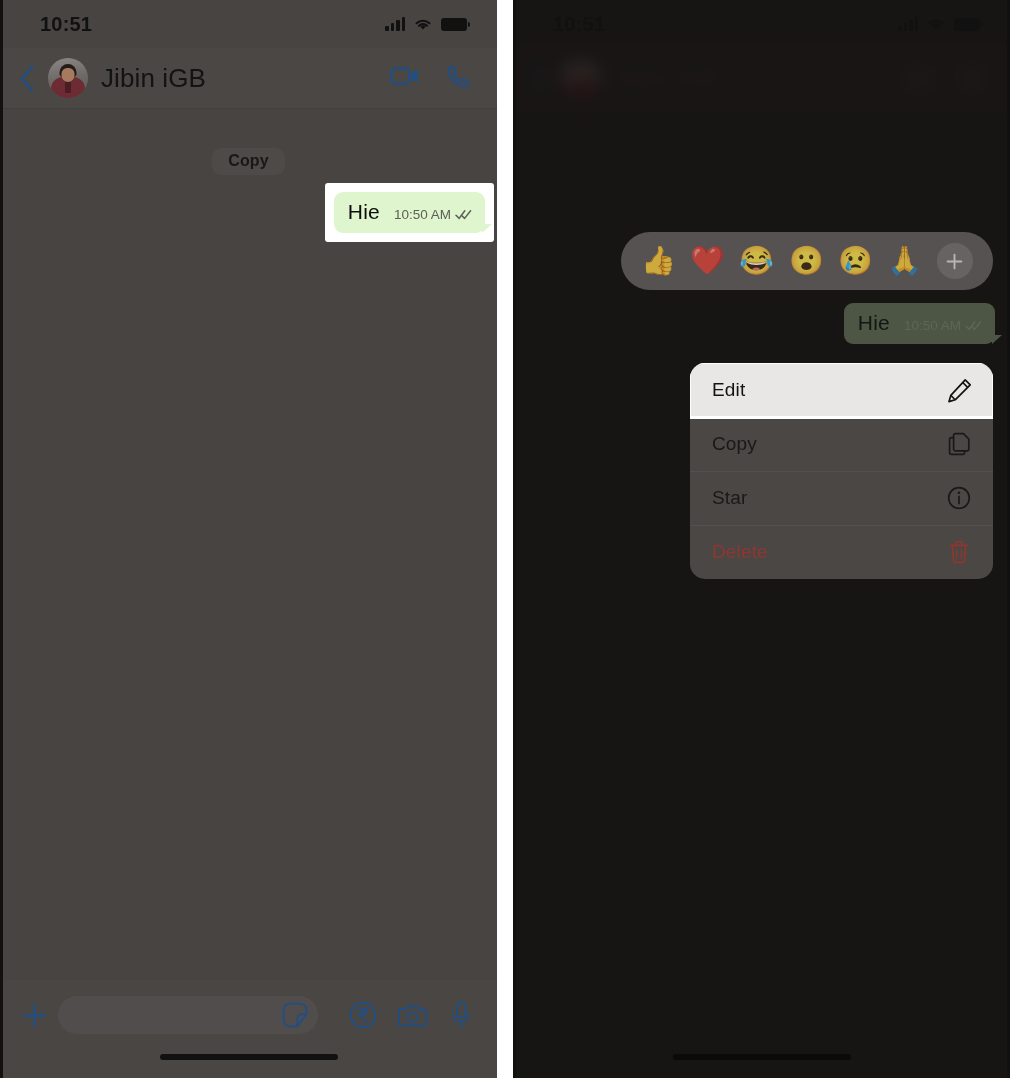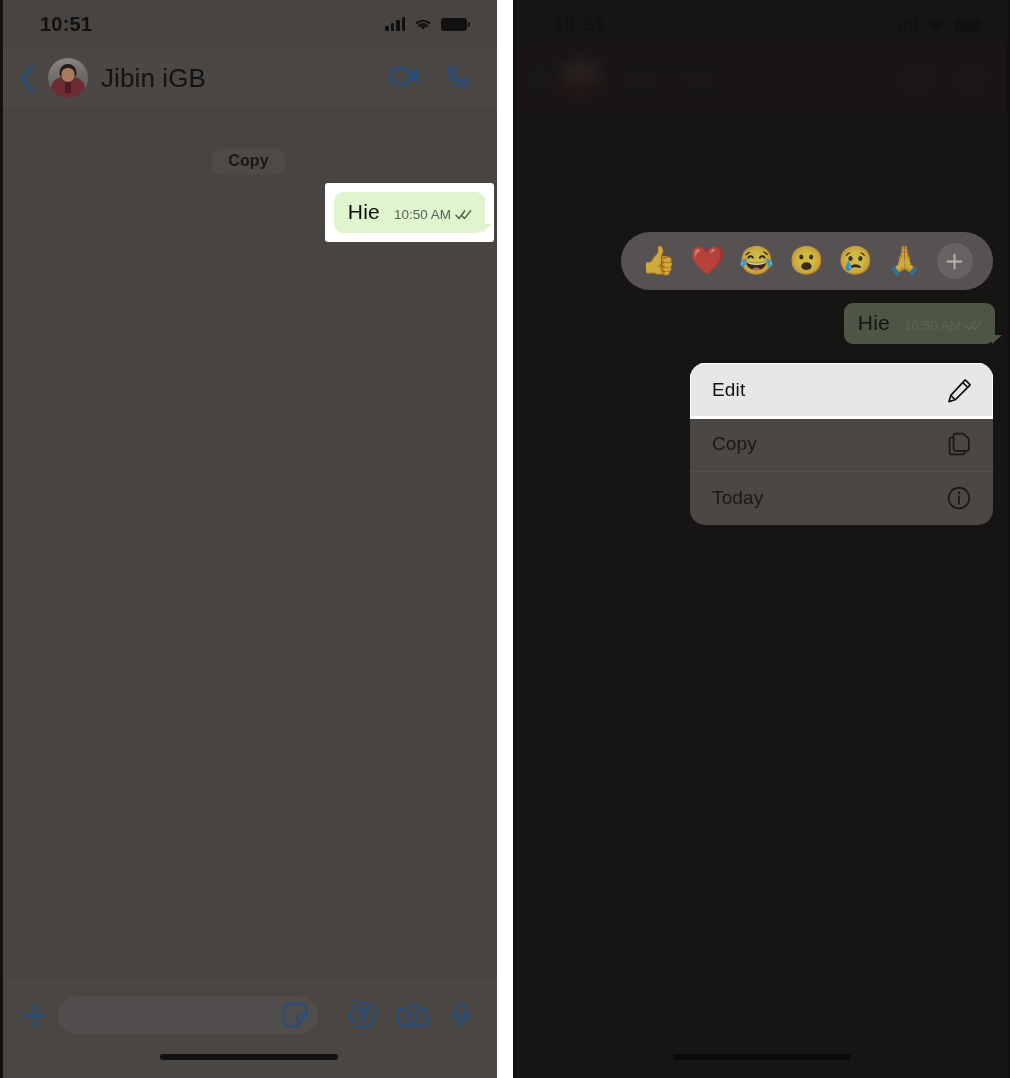--- a/index.html
+++ b/index.html
@@ -547,29 +547,40 @@
         <span class="ctx-label">Copy</span>
         <span class="ctx-icon">
           <svg width="23" height="24" viewBox="0 0 23 24">
             <path d="M7.4 1.6 h8 l5.4 5.4 v10 a1.8 1.8 0 0 1 -1.8 1.8 H7.4 a1.8 1.8 0 0 1 -1.8 -1.8 V3.4 A1.8 1.8 0 0 1 7.4 1.6 Z" stroke="#1a1918" stroke-width="1.7" fill="none" stroke-linejoin="round"></path>
             <path d="M16.6 18.8 v1.8 a1.8 1.8 0 0 1 -1.8 1.8 H3.4 a1.8 1.8 0 0 1 -1.8 -1.8 V7.4 a1.8 1.8 0 0 1 1.8 -1.8 h2.2" stroke="#1a1918" stroke-width="1.7" fill="none" stroke-linejoin="round"></path>
           </svg>
         </span>
       </div>
 
       <div class="ctx-item">
-        <span class="ctx-label">Today</span>
+        <span class="ctx-label">Star</span>
         <span class="ctx-icon">
           <svg width="24" height="24" viewBox="0 0 24 24">
             <circle cx="12" cy="12" r="10.3" stroke="#1a1918" stroke-width="1.7" fill="none"></circle>
             <circle cx="12" cy="6.8" r="1.25" fill="#1a1918"></circle>
             <path d="M12 10.4 V17.6" stroke="#1a1918" stroke-width="1.7" stroke-linecap="round"></path>
           </svg>
         </span>
       </div>
 
+      <div class="ctx-item destructive">
+        <span class="ctx-label">Delete</span>
+        <span class="ctx-icon">
+          <svg width="22" height="24" viewBox="0 0 22 24">
+            <path d="M2.4 5.4 h17.2" stroke="#8e372f" stroke-width="1.7" stroke-linecap="round"></path>
+            <path d="M7.6 5.4 V3.2 a1.4 1.4 0 0 1 1.4 -1.4 h4 a1.4 1.4 0 0 1 1.4 1.4 V5.4" stroke="#8e372f" stroke-width="1.7" fill="none"></path>
+            <path d="M4.4 5.4 L5.6 21 a1.6 1.6 0 0 0 1.6 1.4 h7.6 a1.6 1.6 0 0 0 1.6 -1.4 L17.6 5.4" stroke="#8e372f" stroke-width="1.7" fill="none" stroke-linejoin="round"></path>
+            <path d="M8.6 9.4 V18.4 M13.4 9.4 V18.4" stroke="#8e372f" stroke-width="1.5" stroke-linecap="round"></path>
+          </svg>
+        </span>
+      </div>
 
     </div>
 
     <div class="home-indicator-right"></div>
   </div>
 
 </div>
 
 </body></html>

